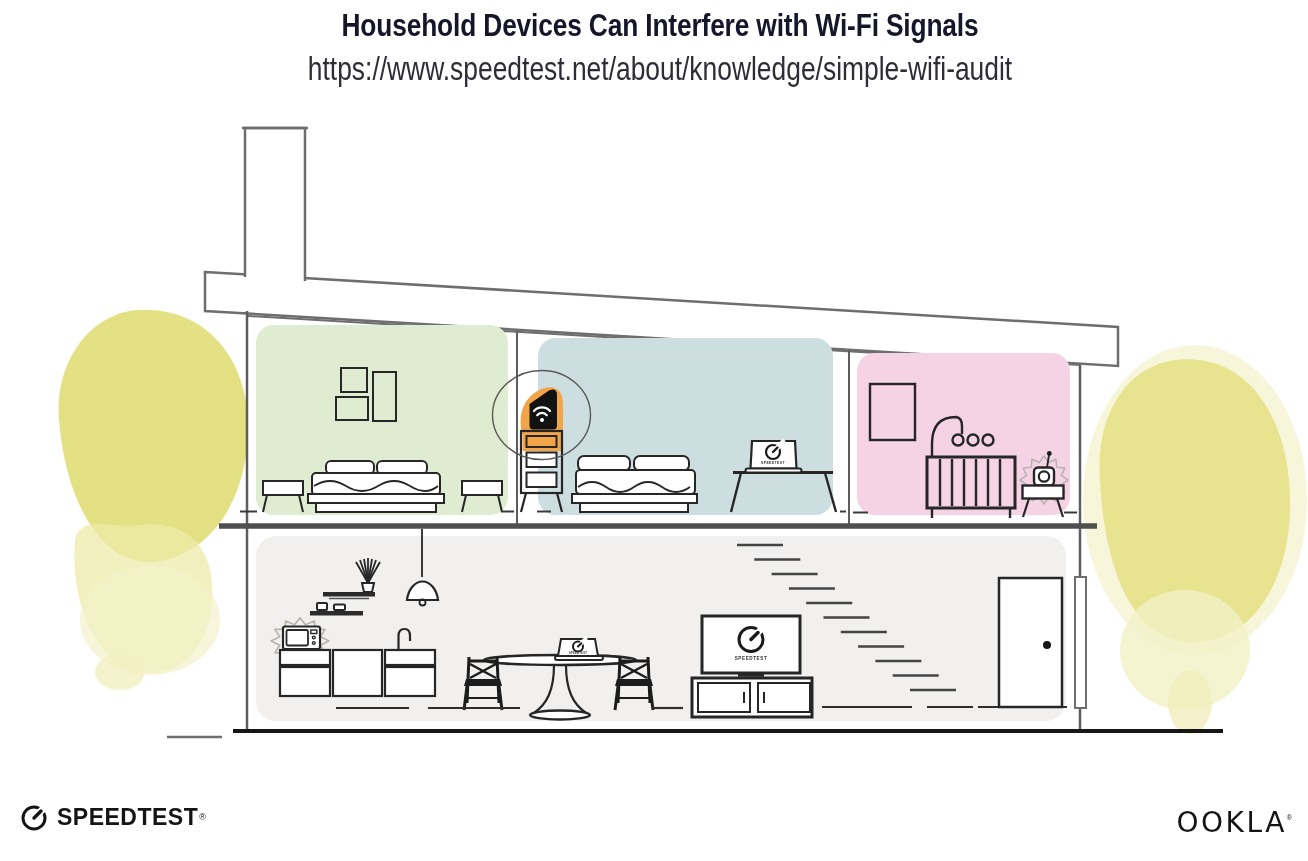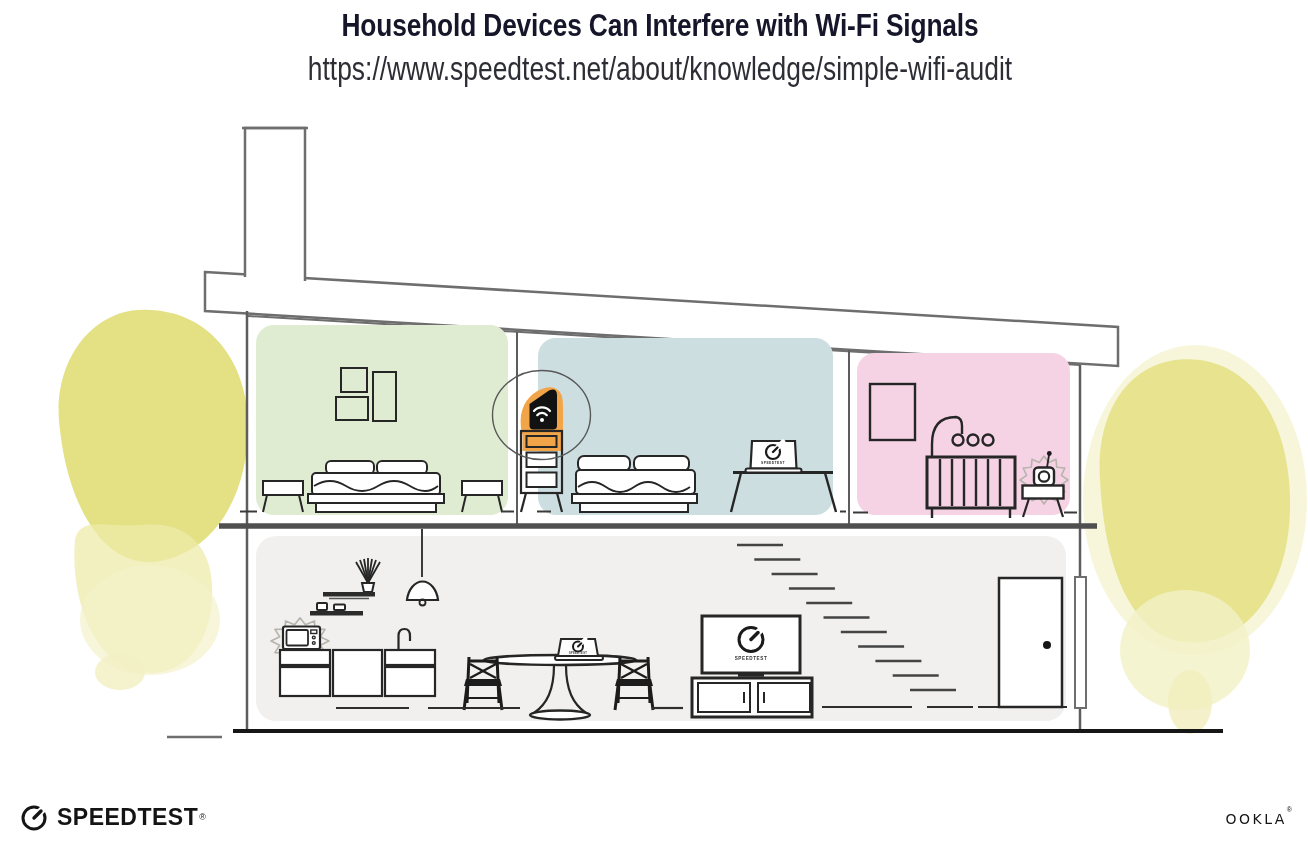--- a/index.html
+++ b/index.html
@@ -18,21 +18,21 @@
     transform:scaleX(0.80);transform-origin:center;letter-spacing:0px;
   }
   .stage{position:absolute;left:0;top:0;}
   .footer-left{position:absolute;left:18px;top:801px;display:flex;align-items:center;}
   .footer-left .word{
     font-size:23px;font-weight:700;color:#141414;letter-spacing:0.5px;margin-left:7px;
   }
   .footer-left sup{font-size:9px;font-weight:400;vertical-align:14px;margin-left:1px;color:#141414;}
   .footer-right{position:absolute;right:16px;top:806px;}
   .footer-right .word{
-    font-family:"DejaVu Sans",sans-serif;font-size:14px;font-weight:400;
+    font-family:"DejaVu Sans",sans-serif;font-size:28px;font-weight:400;
     color:#141414;letter-spacing:2.5px;
   }
   .footer-right sup{font-size:7px;vertical-align:12px;color:#141414;}
 </style>
 </head>
 <body>
 
 <svg class="stage" width="1308" height="861" viewBox="0 0 1308 861">
 
   <g>

